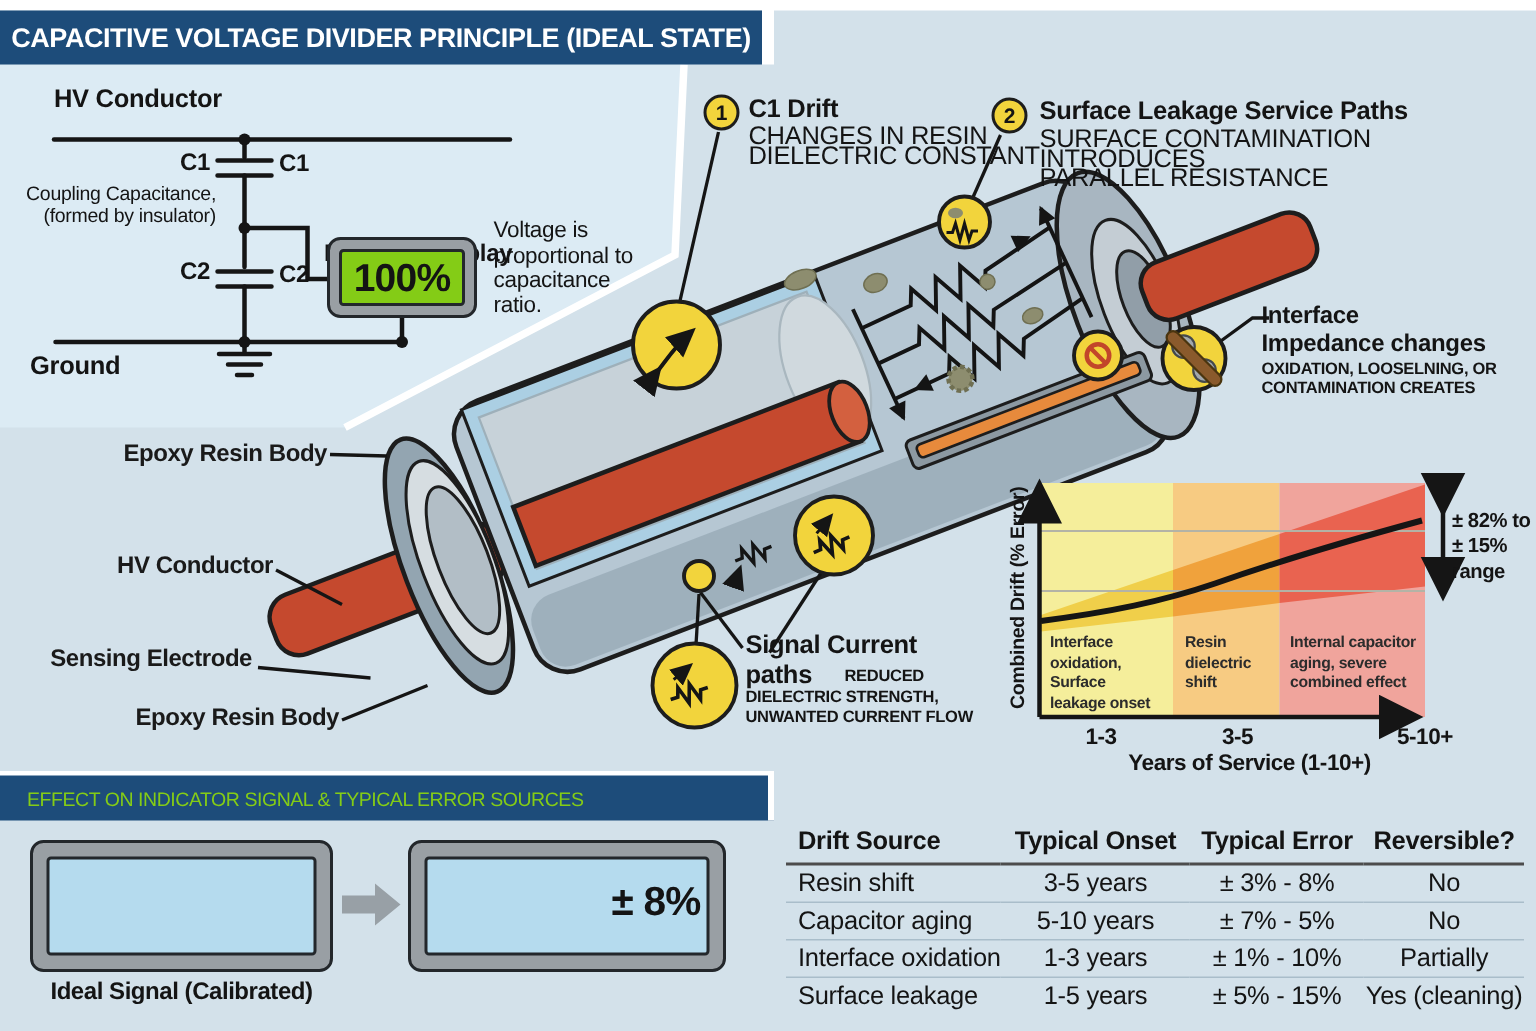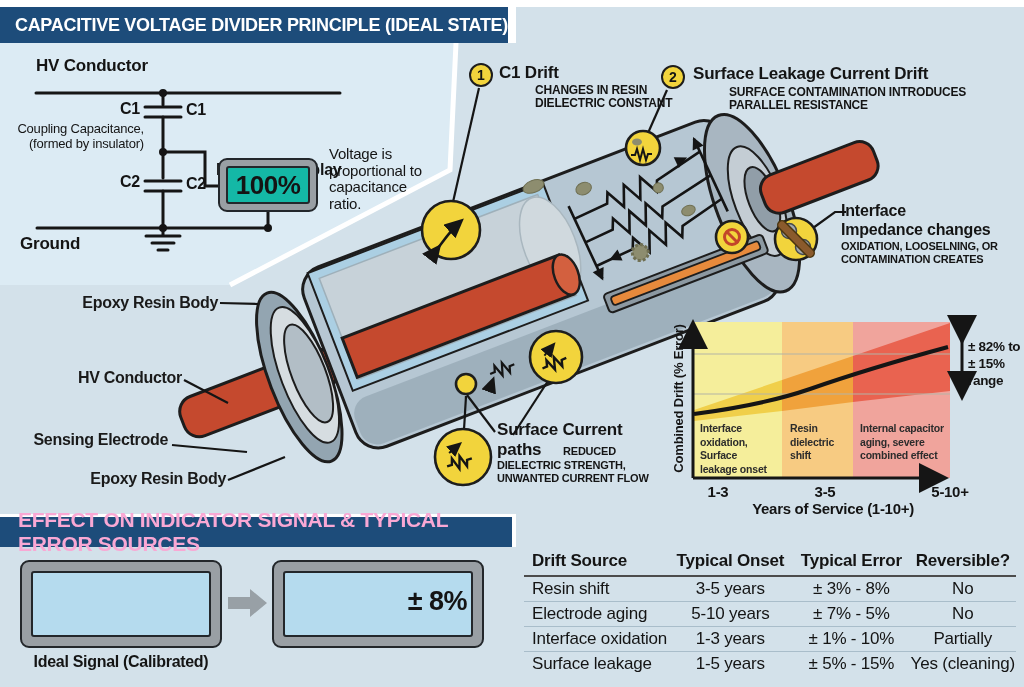--- a/index.html
+++ b/index.html
@@ -2,39 +2,39 @@
 <html><head>
 <meta charset="utf-8">
 <style>
   html,body{margin:0;padding:0;background:#fff;}
   #stage{position:relative;width:1024px;height:687px;overflow:hidden;background:#d3e1ea;
          font-family:"Liberation Sans","DejaVu Sans",sans-serif;color:#141414;}
   .abs{position:absolute;}
   .pre{white-space:pre-line;}
   svg{position:absolute;left:0;top:0;}
   .whitestrip{background:#ffffff;}
-  .navybar{background:#1d4c7a;display:flex;align-items:center;justify-content:flex-end;}
+  .navybar{background:#1d4c7a;display:flex;align-items:center;justify-content:center;}
   .navybar .bt{color:#ffffff;font-weight:bold;font-size:18px;letter-spacing:-0.3px;}
   #effect-bar{background:#1d4c7a;box-sizing:border-box;border-top:3px solid #fff;border-right:4px solid #fff;
               display:flex;align-items:center;}
-  #effect-bar .bt{color:#f9a8d4;font-weight:bold;font-size:21px;letter-spacing:-0.3px;padding-left:18px;}
+  #effect-bar .bt{color:#84cc16;font-weight:normal;font-size:13px;letter-spacing:-0.3px;padding-left:18px;}
   .t17b{font-size:17px;font-weight:bold;letter-spacing:-0.2px;}
   .t16b{font-size:16px;font-weight:bold;letter-spacing:-0.2px;}
   .t16m{font-size:16px;font-weight:bold;letter-spacing:-0.3px;color:#1a1a1a;}
-  .cap11{font-size:12px;font-weight:bold;line-height:13px;letter-spacing:-0.2px;margin-left:36px;}
+  .cap11{font-size:17px;font-weight:normal;line-height:13px;letter-spacing:-0.2px;}
   .cap10{font-size:11px;font-weight:bold;line-height:13px;letter-spacing:-0.2px;}
   .det12{font-size:12.5px;line-height:14px;letter-spacing:-0.2px;}
   .s13{font-size:13px;line-height:15px;letter-spacing:-0.2px;}
   .s135{font-size:15px;line-height:16.5px;letter-spacing:-0.2px;}
   .rt{text-align:right;}
   .badge{width:24px;height:24px;border-radius:50%;background:#f2d43c;border:2.5px solid #1d1d1d;
          box-sizing:border-box;display:flex;align-items:center;justify-content:center;
          font-size:14px;font-weight:bold;}
   .devframe{background:#999fa4;border:2.5px solid #23272b;border-radius:9px;box-sizing:border-box;}
-  .devscreen{position:absolute;background:#14b8a6;border:2px solid #23272b;border-radius:3px;box-sizing:border-box;
+  .devscreen{position:absolute;background:#84cc16;border:2px solid #23272b;border-radius:3px;box-sizing:border-box;
              display:flex;align-items:center;justify-content:center;}
   #indicator-value{font-size:26px;font-weight:bold;letter-spacing:-0.5px;}
   #error-8{font-size:27px;font-weight:bold;letter-spacing:-0.5px;}
   .siglabel{font-size:16px;font-weight:bold;letter-spacing:-0.3px;text-align:center;}
   .bandlab{font-size:10.5px;font-weight:bold;line-height:13.5px;color:#2c2c2c;letter-spacing:-0.2px;}
   .tick{font-size:15px;font-weight:bold;letter-spacing:-0.3px;text-align:center;}
   #chart-ylabel{font-size:13px;font-weight:bold;text-align:center;transform:rotate(-90deg);letter-spacing:-0.2px;}
   #range-note{font-size:13.5px;font-weight:bold;line-height:17px;letter-spacing:-0.3px;}
   #drift-table{border-collapse:collapse;table-layout:fixed;width:492px;font-size:17px;letter-spacing:-0.2px;}
   #drift-table th{font-weight:bold;border-bottom:2px solid #4c4c4c;padding:2px 0 4px 0;}
@@ -244,30 +244,30 @@
   <div class="abs badge" style="left:469px;top:63px;">
     <span>1</span>
   </div>
   <div class="abs t17b" style="left:499px;top:63px;">C1 Drift</div>
   <div class="abs cap11 pre" style="left:499px;top:84px;">CHANGES IN RESIN
 DIELECTRIC CONSTANT</div>
 
   <div class="abs badge" style="left:661px;top:65px;">
     <span>2</span>
   </div>
-  <div class="abs t17b" style="left:693px;top:64px;">Surface Leakage Current Drift</div>
+  <div class="abs t17b" style="left:693px;top:64px;">Surface Leakage Service Paths</div>
   <div class="abs cap11 pre" style="left:693px;top:86px;">SURFACE CONTAMINATION INTRODUCES
 PARALLEL RESISTANCE</div>
 
   <div class="abs t16b pre" style="left:841px;top:201px;line-height:19px;">Interface
 Impedance changes</div>
   <div class="abs cap10 pre" style="left:841px;top:240px;">OXIDATION, LOOSELNING, OR
 CONTAMINATION CREATES</div>
 
-  <div class="abs t17b" style="left:497px;top:420px;">Surface Current</div>
+  <div class="abs t17b" style="left:497px;top:420px;">Signal Current</div>
   <div class="abs t17b" style="left:497px;top:440px;">paths</div>
   <div class="abs cap10" style="left:563px;top:445px;">REDUCED</div>
   <div class="abs cap10 pre" style="left:497px;top:459px;">DIELECTRIC STRENGTH,
 UNWANTED CURRENT FLOW</div>
 
   <div class="abs t16m rt" style="left:60px;top:294px;width:158px;">Epoxy Resin Body</div>
   <div class="abs t16m rt" style="left:60px;top:369px;width:122px;">HV Conductor</div>
   <div class="abs t16m rt" style="left:20px;top:431px;width:148px;">Sensing Electrode</div>
   <div class="abs t16m rt" style="left:68px;top:470px;width:158px;">Epoxy Resin Body</div>
 
@@ -275,21 +275,21 @@
   <div class="abs bandlab pre" style="left:700px;top:422px;width:86px;">Interface
 oxidation,
 Surface
 leakage onset</div>
   <div class="abs bandlab pre" style="left:790px;top:422px;width:64px;">Resin
 dielectric
 shift</div>
   <div class="abs bandlab pre" style="left:860px;top:422px;width:95px;">Internal capacitor
 aging, severe
 combined effect</div>
-  <div class="abs tick" style="left:704px;top:483px;width:28px;">1-3</div>
+  <div class="abs tick" style="left:720px;top:483px;width:28px;">1-3</div>
   <div class="abs tick" style="left:811px;top:483px;width:28px;">3-5</div>
   <div class="abs tick" style="left:928px;top:483px;width:44px;">5-10+</div>
   <div class="abs tick" style="left:733px;top:500px;width:200px;">Years of Service (1-10+)</div>
   <div class="abs pre" id="range-note" style="left:968px;top:338px;width:56px;">± 82% to
 ± 15%
 range</div>
 
   <div class="abs devframe" style="left:20px;top:560px;width:202px;height:88px;">
     <div class="devscreen" style="left:9px;top:9px;right:9px;bottom:9px;background:#b5dbee;"></div>
   </div>
@@ -309,21 +309,21 @@
       </tr>
     </thead>
     <tbody>
       <tr>
         <td>Resin shift</td>
         <td>3-5 years</td>
         <td>± 3% - 8%</td>
         <td>No</td>
       </tr>
       <tr>
-        <td>Electrode aging</td>
+        <td>Capacitor aging</td>
         <td>5-10 years</td>
         <td>± 7% - 5%</td>
         <td>No</td>
       </tr>
       <tr>
         <td>Interface oxidation</td>
         <td>1-3 years</td>
         <td>± 1% - 10%</td>
         <td>Partially</td>
       </tr>

